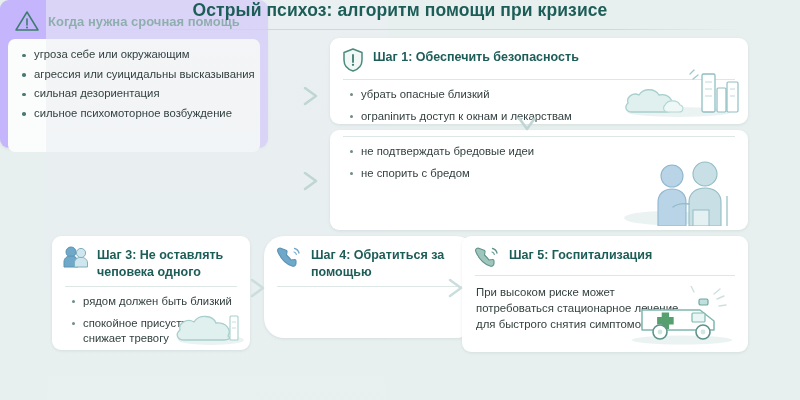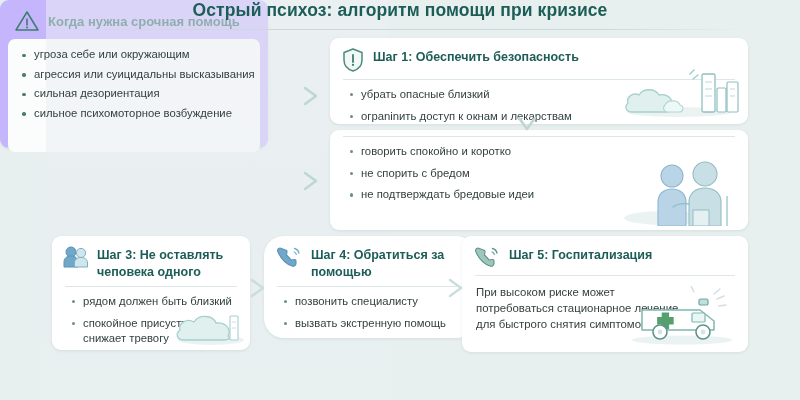--- a/index.html
+++ b/index.html
@@ -217,23 +217,22 @@
       <path d="M44 50 C40 50 38 46 41 43 C44 37 54 38 56 43 C60 44 60 50 55 50 Z" fill="#eef8f7" stroke="#b4d8d6" stroke-width="1.1"></path>
       <line x1="66" y1="12" x2="70" y2="8" stroke="#9ec9cb" stroke-width="1.3" stroke-linecap="round"></line>
       <line x1="69" y1="17" x2="74" y2="13" stroke="#9ec9cb" stroke-width="1.3" stroke-linecap="round"></line>
     </svg>
   </div>
 </div>
 
 <div class="card" id="step2-card">
   <div class="head-rule"></div>
   <ul class="bullets">
-    <li>говорить спокойно и коротко</li>
+    <li>не подтверждать бредовые идеи</li>
     <li>не спорить с бредом</li>
-    <li>не подтверждать бредовые идеи</li>
   </ul>
   <div class="deco" style="right:4px; bottom:0px;">
     <svg width="122" height="66" viewBox="0 0 122 66">
       <ellipse cx="44" cy="58" rx="42" ry="7" fill="#eaf3f2"></ellipse>
       <circle cx="50" cy="16" r="11" fill="#b8d4e6" stroke="#8fb6cf" stroke-width="1.1"></circle>
       <path d="M36 66 V42 c0-8 6-13 14-13 s14 5 14 13 V66 Z" fill="#b8d4e6" stroke="#8fb6cf" stroke-width="1.1"></path>
       <circle cx="83" cy="14" r="12" fill="#c9dfe6" stroke="#93bcc4" stroke-width="1.1"></circle>
       <path d="M67 66 V42 c0-9 7-14 16-14 s16 5 16 14 V66 Z" fill="#c9dfe6" stroke="#93bcc4" stroke-width="1.1"></path>
       <path d="M67 44 c-6 -1 -12 0 -16 3" fill="none" stroke="#93bcc4" stroke-width="1.3" stroke-linecap="round"></path>
       <rect x="71" y="50" width="16" height="16" fill="#e4f0f2" stroke="#93bcc4" stroke-width="1"></rect>
@@ -275,24 +274,20 @@
     <span class="icon">
       <svg width="28" height="24" viewBox="0 0 28 24">
         <path d="M5 3 C3 3 2 5 3 7 C6 14 11 19 17 21 C19 21.7 21 20.5 21 18.5 L21 16 C21 15 20 14.3 19 14.5 L16 15 C15 13.5 13 11.5 11.5 10 L12 7 C12.2 6 11.5 5 10.5 5 Z" fill="#6fa8c9" stroke="#5b93b4" stroke-width="1.1" stroke-linejoin="round"></path>
         <path d="M19.5 3.5 a6 6 0 0 1 4.5 4.5" fill="none" stroke="#6fa8c9" stroke-width="1.3" stroke-linecap="round"></path>
         <path d="M19 7 a3 3 0 0 1 2.3 2.3" fill="none" stroke="#6fa8c9" stroke-width="1.2" stroke-linecap="round"></path>
       </svg>
     </span>
     <span class="card-title">Шаг 4: Обратиться за помощью</span>
   </div>
   <div class="head-rule"></div>
-  <ul class="bullets">
-    <li>позвонить специалисту</li>
-    <li>вызвать экстренную помощь</li>
-  </ul>
 </div>
 
 <div class="card" id="step5-card">
   <div class="card-head">
     <span class="icon">
       <svg width="28" height="24" viewBox="0 0 28 24">
         <path d="M5 3 C3 3 2 5 3 7 C6 14 11 19 17 21 C19 21.7 21 20.5 21 18.5 L21 16 C21 15 20 14.3 19 14.5 L16 15 C15 13.5 13 11.5 11.5 10 L12 7 C12.2 6 11.5 5 10.5 5 Z" fill="#9ec6bd" stroke="#5e9389" stroke-width="1.1" stroke-linejoin="round"></path>
         <path d="M19.5 3.5 a6 6 0 0 1 4.5 4.5" fill="none" stroke="#5e9389" stroke-width="1.3" stroke-linecap="round"></path>
         <path d="M19 7 a3 3 0 0 1 2.3 2.3" fill="none" stroke="#5e9389" stroke-width="1.2" stroke-linecap="round"></path>
       </svg>

